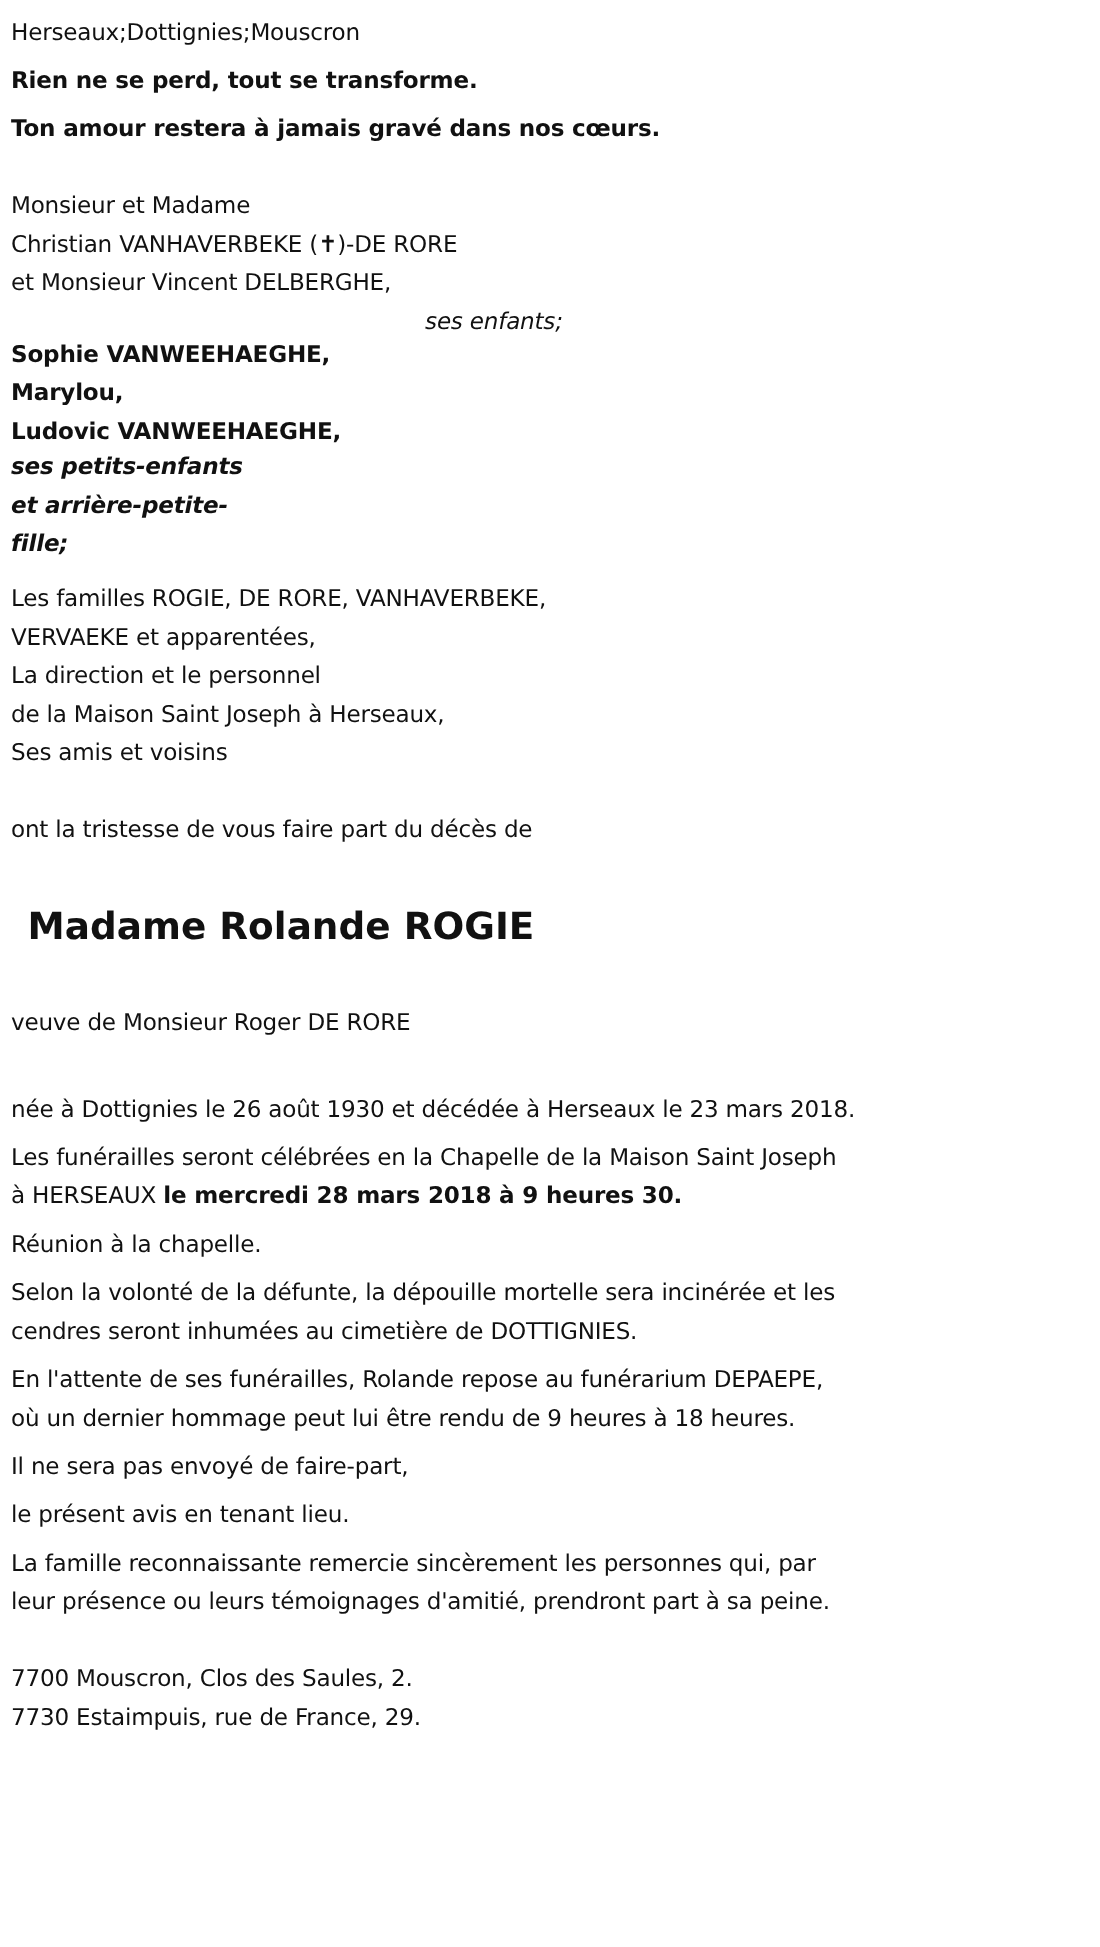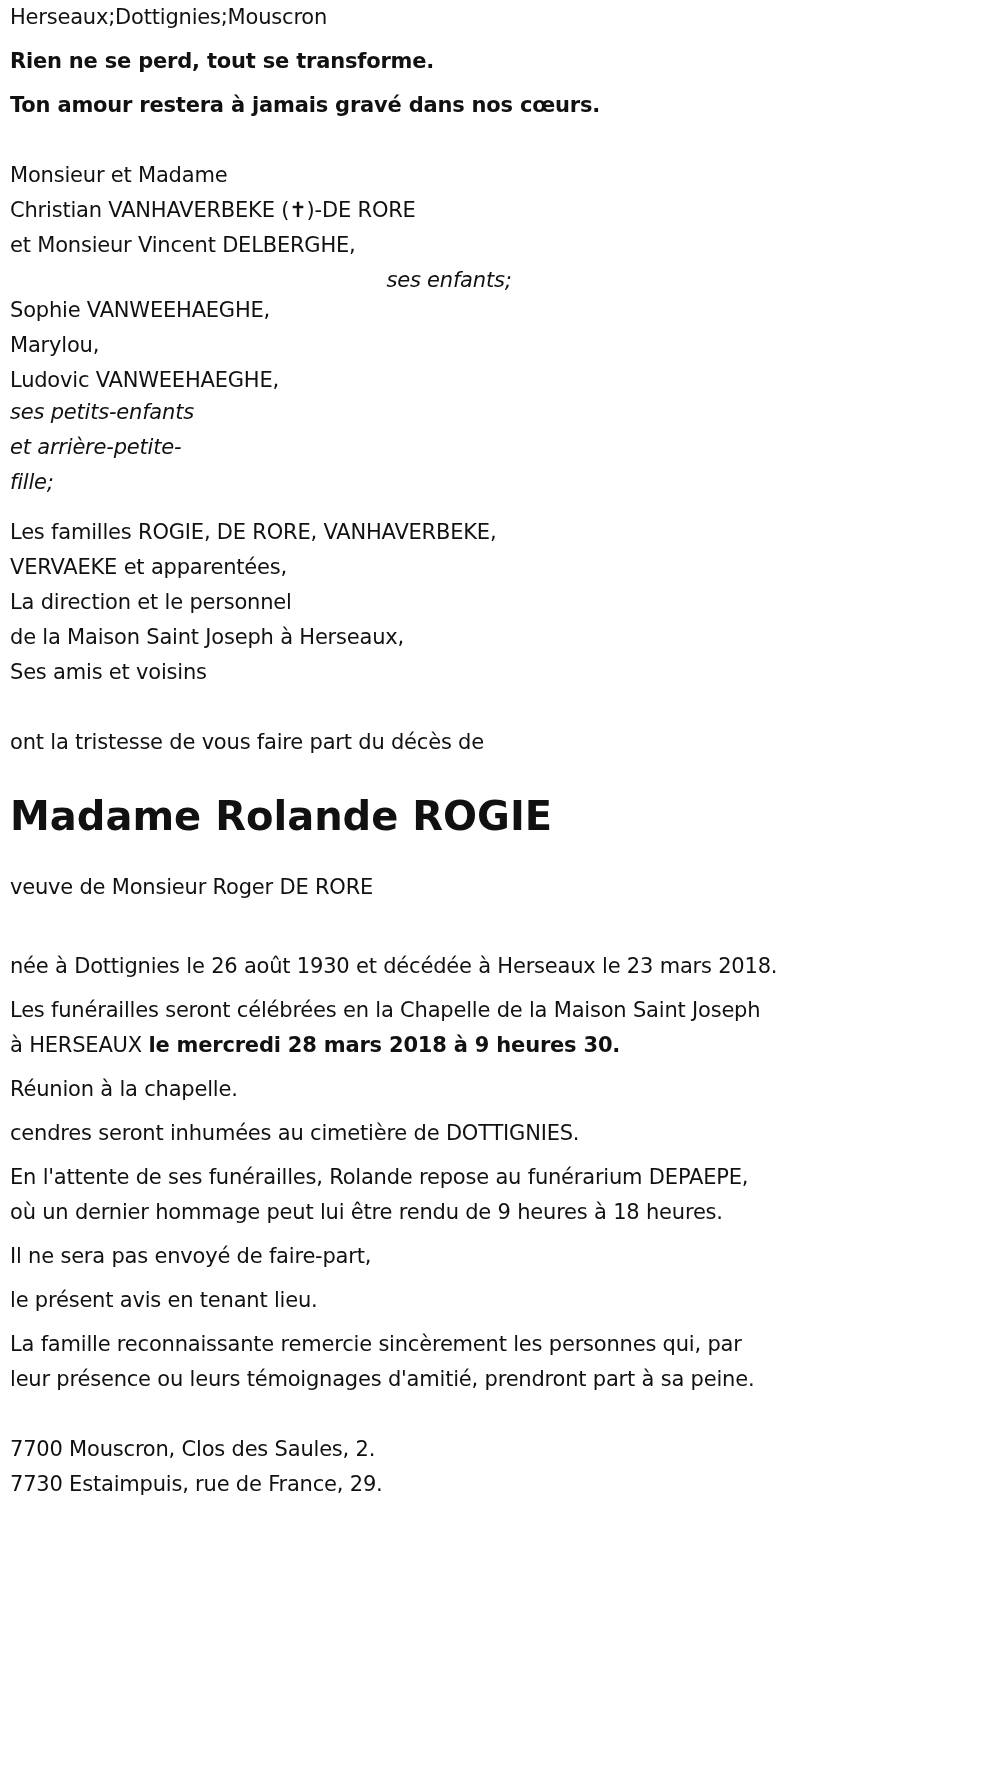--- a/index.html
+++ b/index.html
@@ -11,44 +11,44 @@
     width: 1000px;
     height: 1770px;
     overflow: hidden;
     font-family: "DejaVu Sans", "Liberation Sans", sans-serif;
     color: #111111;
   }
   .page {
     position: relative;
     width: 880px;
     padding-left: 10px;
-    padding-top: 0;
+    padding-top: 12px;
     font-size: 21px;
     line-height: 35px;
     letter-spacing: -0.2px;
   }
   .p { margin: 0; }
   .mt9 { margin-top: 9px; }
   .bold { font-weight: bold; }
   .gap { height: 35px; }
   .right {
     text-align: center;
     font-style: italic;
     padding-right: 2px;
   }
   .right-block {
     width: 880px;
     font-style: italic;
     line-height: 35px;
   }
   .title {
-    font-size: 40px;
+    font-size: 34px;
     font-weight: bold;
     line-height: 40px;
-    margin: 0;
+    margin: 15px;
     letter-spacing: 0;
   }
 </style>
 </head>
 <body>
 
 <div class="page">
 
   <p class="p">Herseaux;Dottignies;Mouscron</p>
   <p class="p mt9 bold">Rien ne se perd, tout se transforme.</p>
@@ -56,21 +56,21 @@
 
   <div class="gap"></div>
 
   <div>
     <p class="p">Monsieur et Madame</p>
     <p class="p">Christian VANHAVERBEKE (✝)-DE RORE</p>
     <p class="p">et Monsieur Vincent DELBERGHE,</p>
     <p class="p right">ses enfants;</p>
   </div>
 
-  <div style="margin-top:-5px;">
+  <div style="margin-top:-5px;font-weight:bold;">
     <p class="p">Sophie VANWEEHAEGHE,</p>
     <p class="p">Marylou,</p>
     <p class="p">Ludovic VANWEEHAEGHE,</p>
     <div class="right-block" style="margin-top:-3px;">
       <div>ses petits-enfants</div>
       <div>et arrière-petite-</div>
       <div>fille;</div>
     </div>
   </div>
 
@@ -99,20 +99,21 @@
   <p class="p">née à Dottignies le 26 août 1930 et décédée à Herseaux le 23 mars 2018.</p>
 
   <div class="mt9">
     <p class="p">Les funérailles seront célébrées en la Chapelle de la Maison Saint Joseph</p>
     <p class="p"><span>à HERSEAUX </span><span class="bold">le mercredi 28 mars 2018 à 9 heures 30.</span></p>
   </div>
 
   <p class="p mt9">Réunion à la chapelle.</p>
 
   <div class="mt9">
+    <p class="p">Selon la volonté de la défunte, la dépouille mortelle sera incinérée et les</p>
     <p class="p">cendres seront inhumées au cimetière de DOTTIGNIES.</p>
   </div>
 
   <div class="mt9">
     <p class="p">En l'attente de ses funérailles, Rolande repose au funérarium DEPAEPE,</p>
     <p class="p">où un dernier hommage peut lui être rendu de 9 heures à 18 heures.</p>
   </div>
 
   <p class="p mt9">Il ne sera pas envoyé de faire-part,</p>
   <p class="p mt9">le présent avis en tenant lieu.</p>

